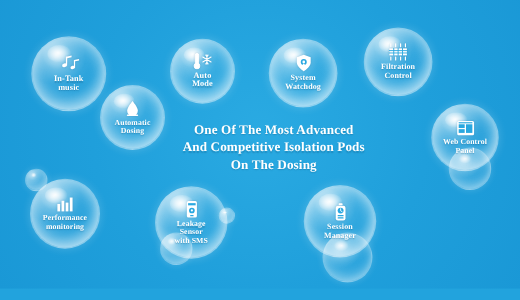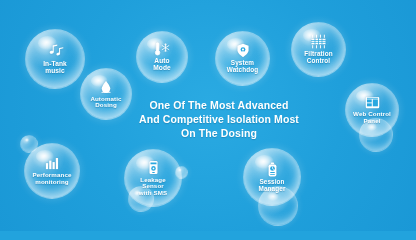--- a/index.html
+++ b/index.html
@@ -67,21 +67,21 @@
     position:absolute;left:138px;top:98px;width:162px;
     text-align:center;color:#ffffff;font-weight:700;
     font-size:10.5px;line-height:1.35;letter-spacing:.1px;
     text-shadow:0 1px 1px rgba(10,80,120,.30);
   }
   #headline .ln{display:block;white-space:nowrap;}
 </style>
 </head>
 <body>
 
-<div id="stage" style="background-color: rgb(34, 163, 221);">
+<div id="stage" style="background-color: rgb(34, 163, 221); font-family: Liberation Serif, serif;">
 
   <div class="deco" id="d0" style="left: 20px; top: 135px; width: 16px; height: 16px;"></div>
   <div class="deco" id="d1" style="left: 175px; top: 166px; width: 11px; height: 11px;"></div>
   <div class="deco" id="d2" style="left: 359px; top: 118px; width: 32px; height: 32px;"></div>
   <div class="deco" id="d3" style="left: 128px; top: 186px; width: 24px; height: 24px;"></div>
   <div class="deco" id="d4" style="left: 258px; top: 186px; width: 38px; height: 38px;"></div>
 
   <div class="bubble" id="b0" style="left: 25px; top: 29px; width: 58px; height: 58px;">
     <span class="hl"></span>
     <span class="icon">
@@ -231,17 +231,17 @@
       </svg>
     </span>
     <span class="cap" style="font-size: 6.4px;">
       <span>Session</span><br>
       <span>Manager</span>
     </span>
   </div>
 
   <div id="headline">
     <span class="ln">One Of The Most Advanced</span>
-    <span class="ln">And Competitive Isolation Most</span>
+    <span class="ln">And Competitive Isolation Pods</span>
     <span class="ln">On The Dosing</span>
   </div>
 
 </div>
 
 </body></html>

